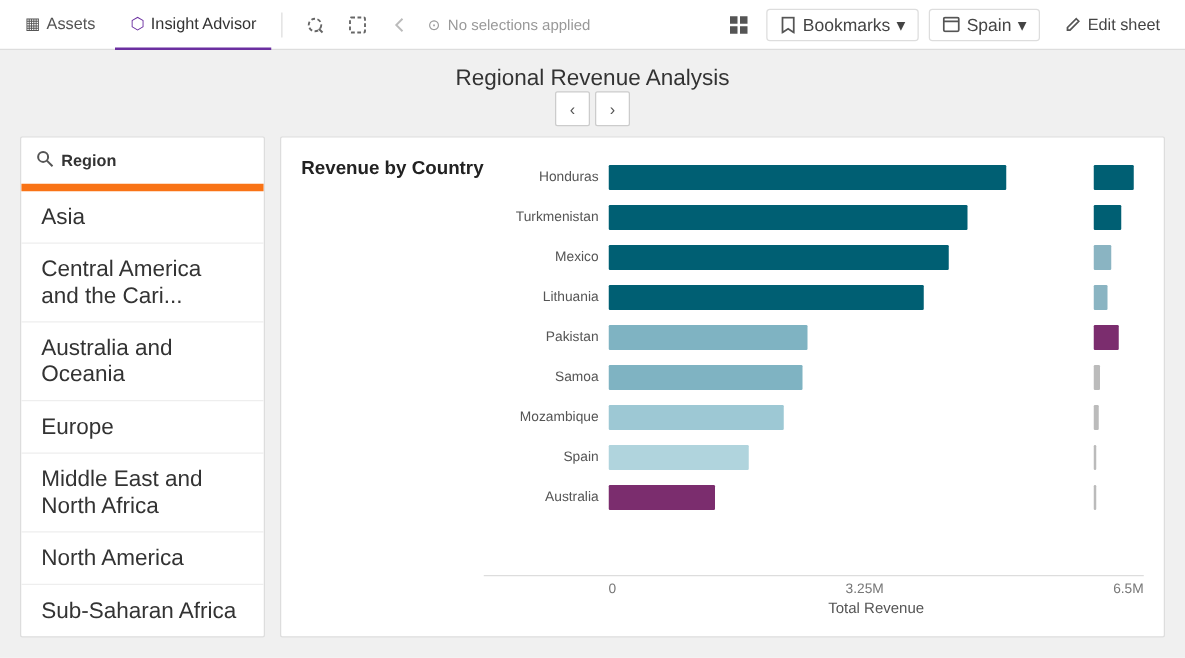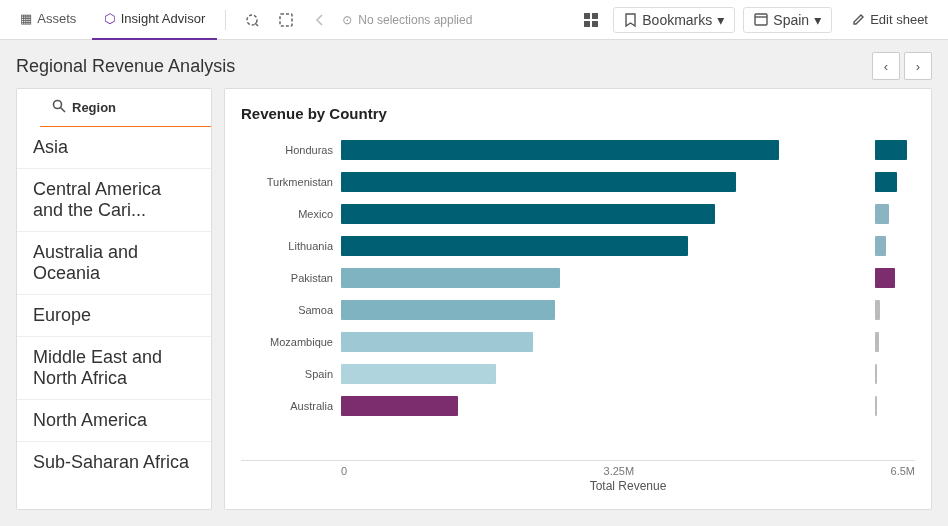--- a/index.html
+++ b/index.html
@@ -50,53 +50,53 @@
       display: flex; align-items: center; gap: 5px;
       padding: 4px 12px; background: transparent; border: none;
       cursor: pointer; font-size: 13px; color: #444;
     }
 
     
     .page { display: flex; flex-direction: column; height: calc(526px - 40px); background: #f0f0f0; }
 
     .page-header {
       background: #f0f0f0; padding: 12px 16px 8px;
-      display: flex; align-items: center; justify-content: space-between;
+      display: flex; align-items: center; justify-content: space-between; flex-direction: column;
     }
     .page-title { font-size: 18px; font-weight: 400; color: #333; }
     .page-nav { display: flex; gap: 4px; }
     .page-nav-btn {
       width: 28px; height: 28px; border: 1px solid #ccc; background: #fff;
       cursor: pointer; display: flex; align-items: center; justify-content: center;
       border-radius: 2px; color: #555; font-size: 13px;
     }
 
     .content { display: flex; flex: 1; padding: 0 16px 16px; gap: 12px; overflow: hidden; }
 
     
     .sidebar {
       width: 196px; background: #fff; border: 1px solid #ddd;
       border-radius: 2px; overflow-y: auto; flex-shrink: 0;
     }
     .sidebar-search {
       display: flex; align-items: center; gap: 6px;
-      padding: 10px 12px; border-bottom: 1px solid #f97316;
-      font-weight: 600; font-size: 13px; margin-left: 23px;
+      padding: 10px 12px; border-bottom: 6px solid #f97316;
+      font-weight: 600; font-size: 13px;
     }
     .sidebar-item {
       padding: 10px 16px; border-bottom: 1px solid #eee;
       cursor: pointer; font-size: 18px; color: #333;
     }
     .sidebar-item:last-child { border-bottom: none; }
 
     
     .chart-card {
       flex: 1; background: #fff; border: 1px solid #ddd;
       border-radius: 2px; padding: 16px; overflow: hidden;
-      display: flex; flex-direction: column;
+      display: flex; 
     }
     .chart-title { font-size: 15px; font-weight: 600; margin-bottom: 12px; color: #222; }
     .chart-content { flex: 1; display: flex; flex-direction: column; }
 
     .bar-chart { flex: 1; display: flex; flex-direction: column; gap: 0; }
     .bar-row {
       display: flex; align-items: center; height: 32px; flex-shrink: 0;
     }
     .bar-label {
       width: 100px; text-align: right; padding-right: 8px;

